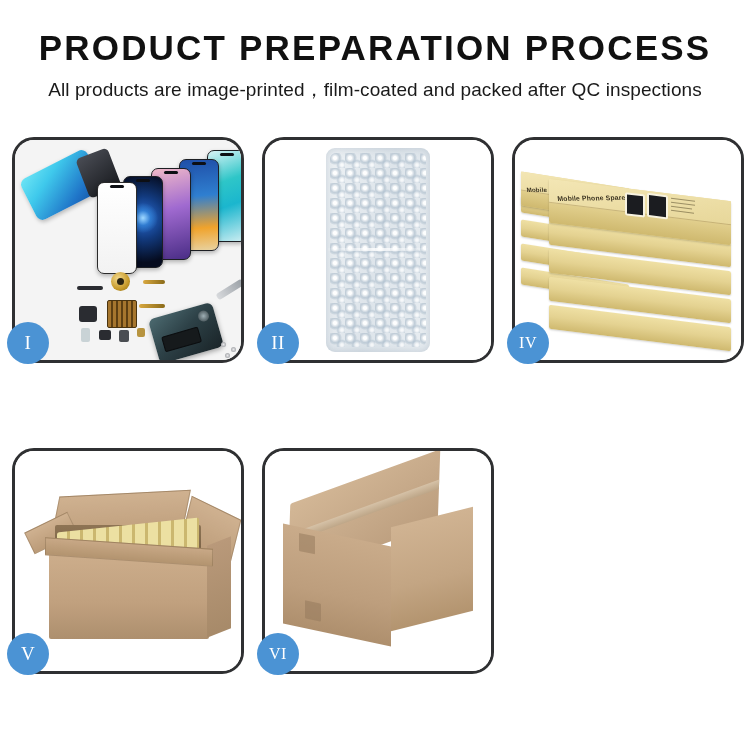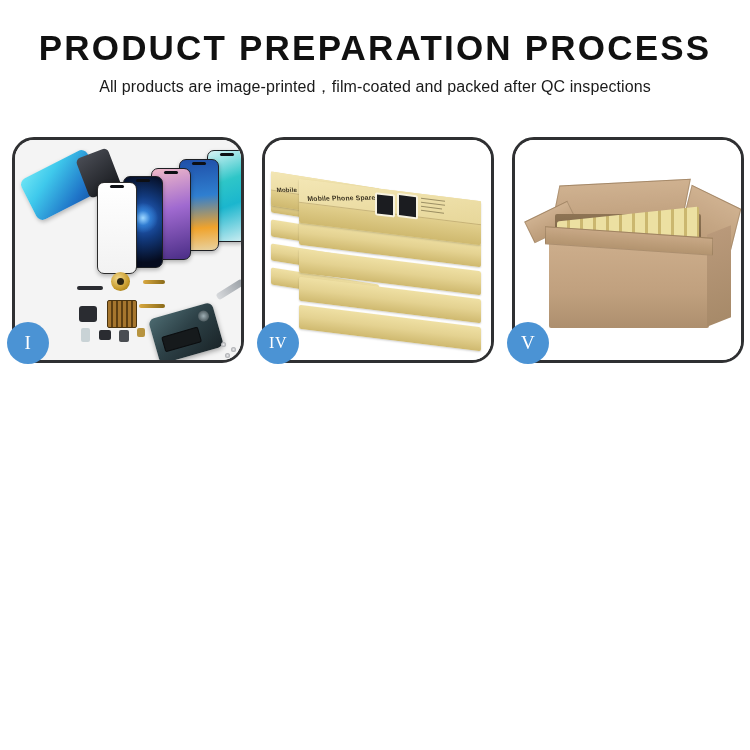--- a/index.html
+++ b/index.html
@@ -10,21 +10,21 @@
   }
   .page{width:750px;height:750px;position:relative;}
 
   
   .header{padding-top:30px;text-align:center;}
   .title{
     font-size:35px;font-weight:700;letter-spacing:2.2px;color:#111;
     line-height:1.05;margin:0;white-space:nowrap;
   }
   .subtitle{
-    font-size:16px;color:#1a1a1a;margin-top:10px;letter-spacing:.1px;
+    font-size:19px;color:#1a1a1a;margin-top:10px;letter-spacing:.1px;
     white-space:nowrap;
   }
 
   
   .grid{
     position:absolute;left:12px;top:137px;width:726px;
     display:grid;grid-template-columns:repeat(3,232px);
     grid-template-rows:226px 226px;column-gap:18px;row-gap:85px;
   }
   .panel{
@@ -327,20 +327,31 @@
               <i style="left:10px;top:5px;"></i>
               <i style="left:4px;top:11px;"></i>
           </div>
         </div>
       </div>
       <div class="badge">
         <span>I</span>
       </div>
     </div>
 
+    <div class="panel">
+      <div class="panel-inner p2">
+        <div class="wrap-bag">
+          <div class="bubbles"></div>
+          <div class="bag-seam"></div>
+        </div>
+      </div>
+      <div class="badge">
+        <span>II</span>
+      </div>
+    </div>
 
 
     <div class="panel">
       <div class="panel-inner p4">
         <div class="stack">
 
           <div class="stackA">
             <div class="sbox" style="top:96px;"></div>
             <div class="sbox" style="top:72px;"></div>
             <div class="sbox" style="top:48px;"></div>
@@ -390,15 +401,32 @@
           <div class="c-goods"></div>
           <div class="c-body"></div>
           <div class="flap flap-front"></div>
         </div>
       </div>
       <div class="badge">
         <span>V</span>
       </div>
     </div>
 
+    <div class="panel">
+      <div class="panel-inner p6">
+        <div class="sealed">
+          <div class="sv-top">
+            <div class="tape"></div>
+          </div>
+          <div class="sv-side"></div>
+          <div class="sv-front">
+            <div class="tapetab" style="left:16px;top:6px;"></div>
+            <div class="tapetab" style="left:22px;top:72px;"></div>
+          </div>
+        </div>
+      </div>
+      <div class="badge wide">
+        <span>VI</span>
+      </div>
+    </div>
 
   </div>
 </div>
 
 </body></html>

